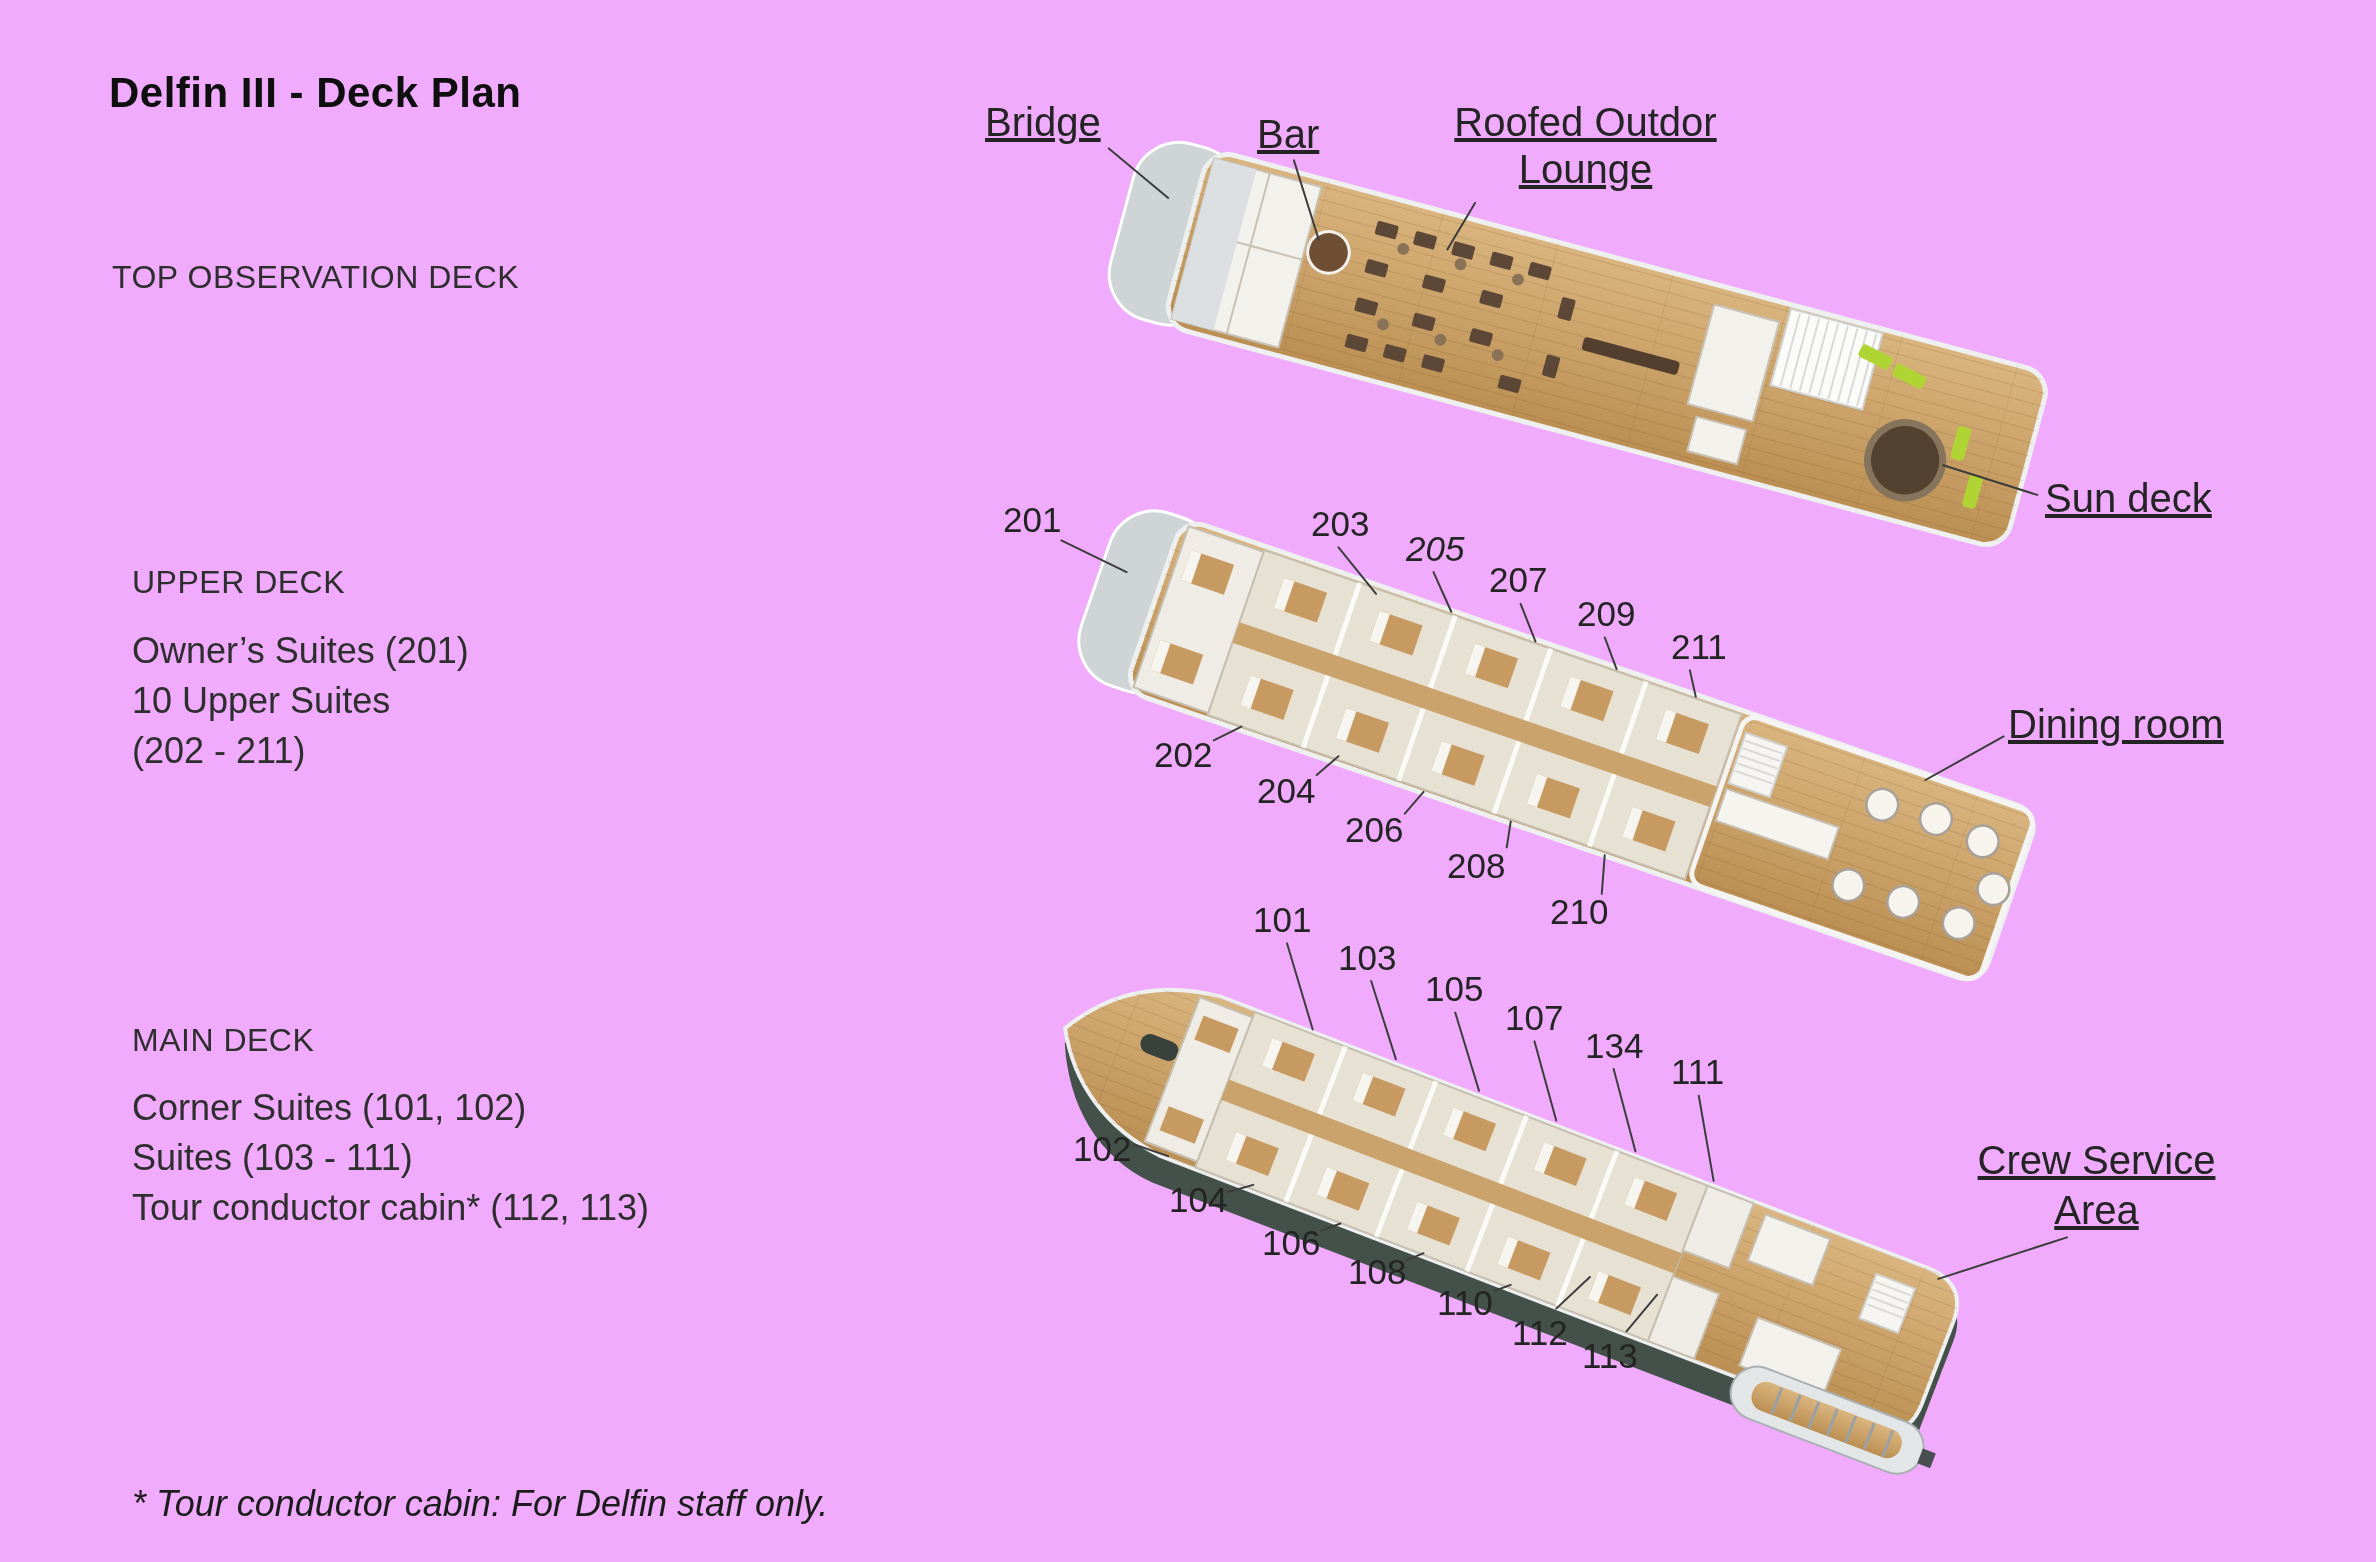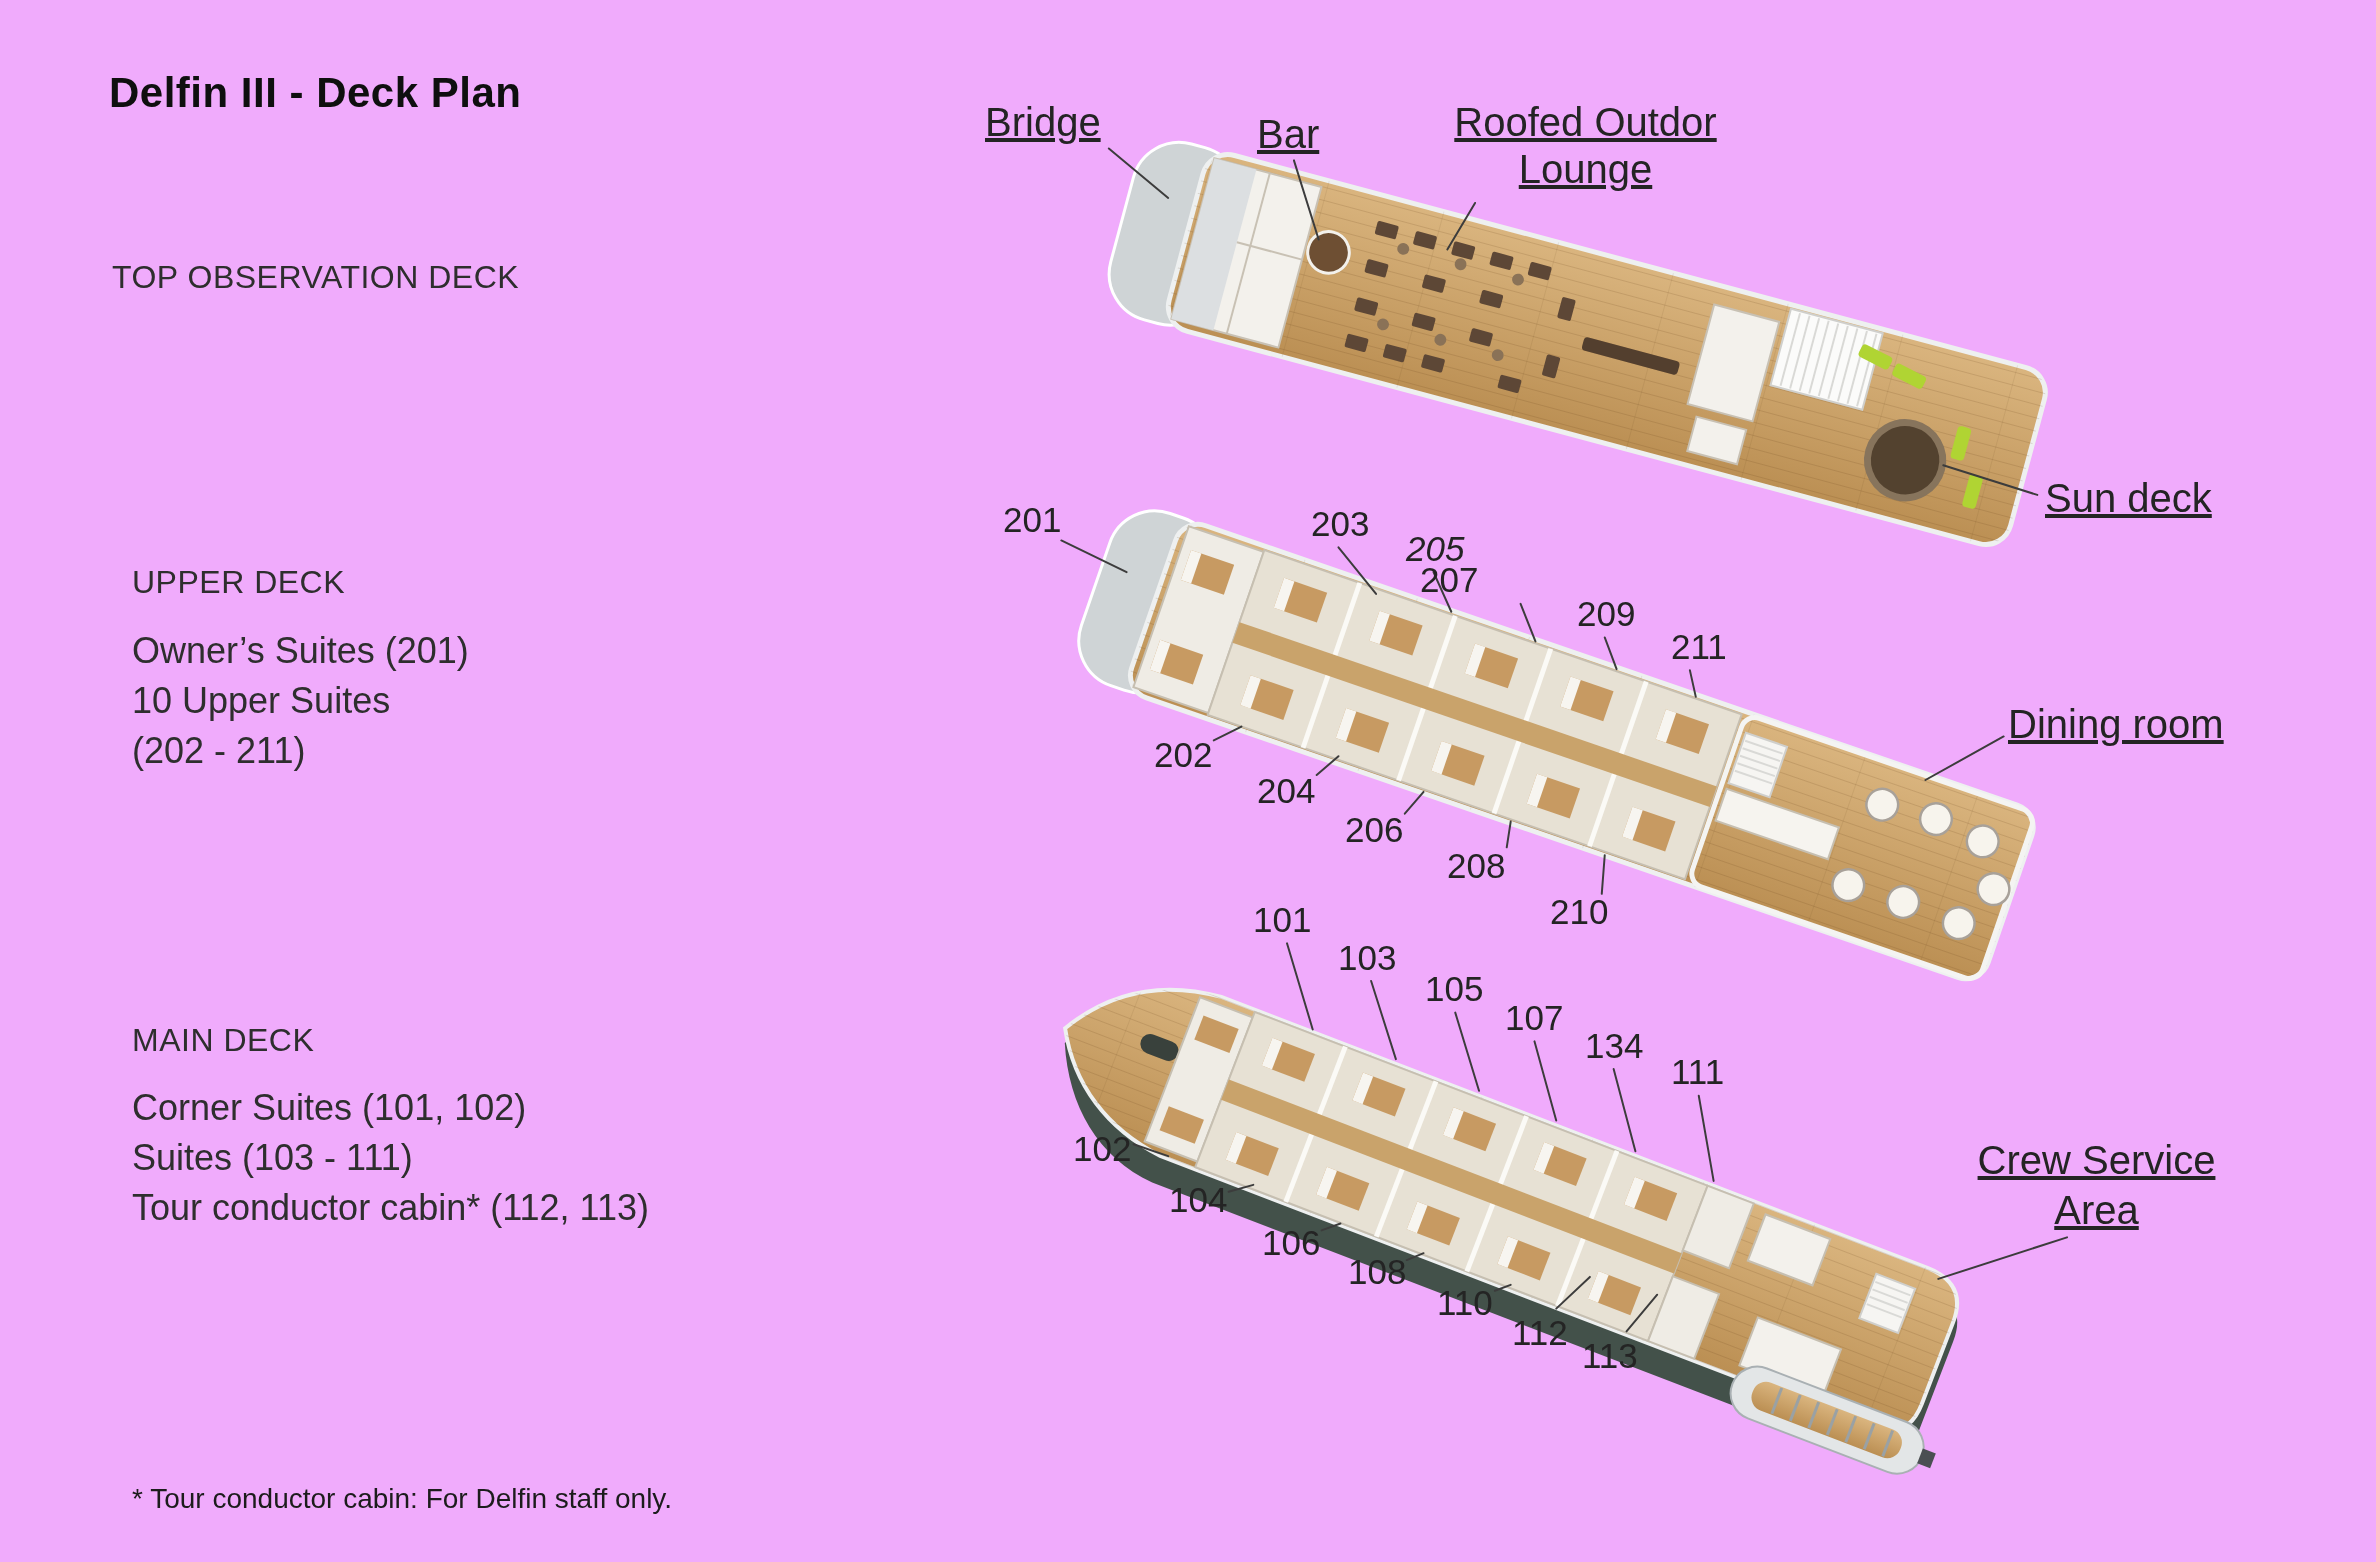--- a/index.html
+++ b/index.html
@@ -6,21 +6,21 @@
   .canvas{
     position:relative;width:2376px;height:1562px;background:#f0abfc;overflow:hidden;
     font-family:"Liberation Sans", sans-serif;color:#262626;
   }
   .abs{position:absolute;}
   svg{position:absolute;left:0;top:0;}
   .title{font-size:42px;font-weight:bold;color:#0f0f0f;letter-spacing:0.5px;}
   .deck-heading{font-size:32px;font-weight:400;color:#2e2e2e;letter-spacing:0.5px;}
   .deck-desc{font-size:36px;color:#2e2e2e;}
   .deck-desc div{line-height:50px;}
-  .footnote{font-size:28px;color:#1c1c1c;}
+  .footnote{font-size:36px;color:#1c1c1c;font-style:italic;}
   .callout{font-size:40px;color:#242424;white-space:pre-line;line-height:47px;text-decoration:underline;}
   .center{text-align:center;}
   .cabnum{font-size:35px;color:#242424;}
 </style>
 </head>
 <body>
 
 <div class="canvas">
 
   <svg width="2376" height="1562" viewBox="0 0 2400 1578">
@@ -319,21 +319,21 @@
   <div class="abs callout center" style="left:1432px;top:99px;width:307px;">Roofed Outdor
 Lounge</div>
   <div class="abs callout" style="left:2045px;top:475px;">Sun deck</div>
 
   <div class="abs cabnum" style="left:1003px;top:500px;">201</div>
   <div class="abs cabnum" style="left:1154px;top:735px;">202</div>
   <div class="abs cabnum" style="left:1311px;top:504px;">203</div>
   <div class="abs cabnum" style="left:1257px;top:771px;">204</div>
   <div class="abs cabnum" style="left:1406px;top:529px;font-style:italic;">205</div>
   <div class="abs cabnum" style="left:1345px;top:810px;">206</div>
-  <div class="abs cabnum" style="left:1420px;top:560px;">207</div>
+  <div class="abs cabnum" style="left:1489px;top:560px;">207</div>
   <div class="abs cabnum" style="left:1447px;top:846px;">208</div>
   <div class="abs cabnum" style="left:1577px;top:594px;">209</div>
   <div class="abs cabnum" style="left:1550px;top:892px;">210</div>
   <div class="abs cabnum" style="left:1671px;top:627px;">211</div>
   <div class="abs callout" style="left:2008px;top:701px;">Dining room</div>
 
   <div class="abs cabnum" style="left:1253px;top:900px;">101</div>
   <div class="abs cabnum" style="left:1073px;top:1129px;">102</div>
   <div class="abs cabnum" style="left:1338px;top:938px;">103</div>
   <div class="abs cabnum" style="left:1169px;top:1180px;">104</div>

